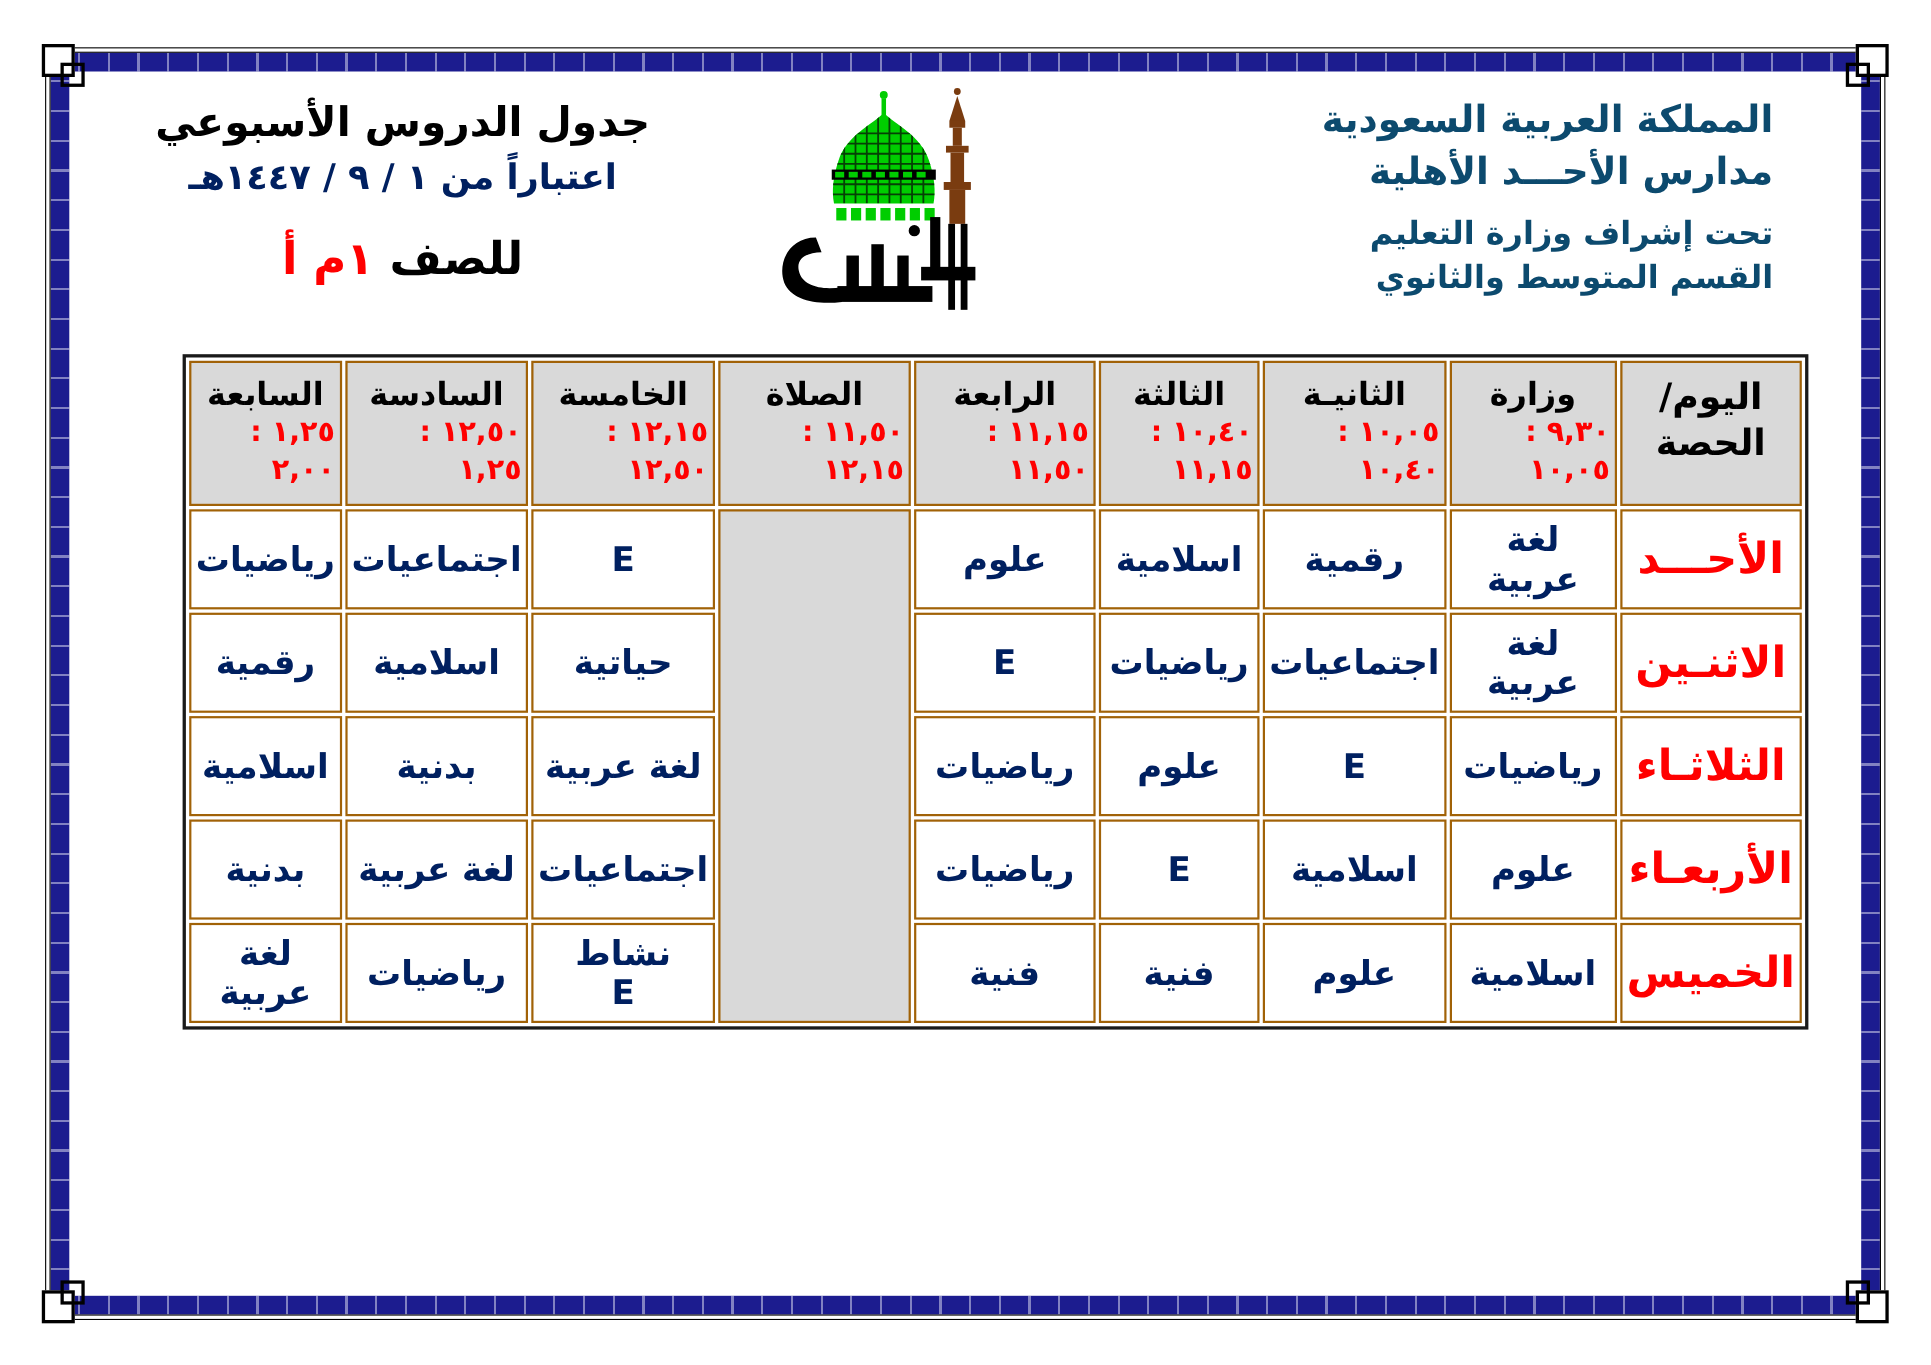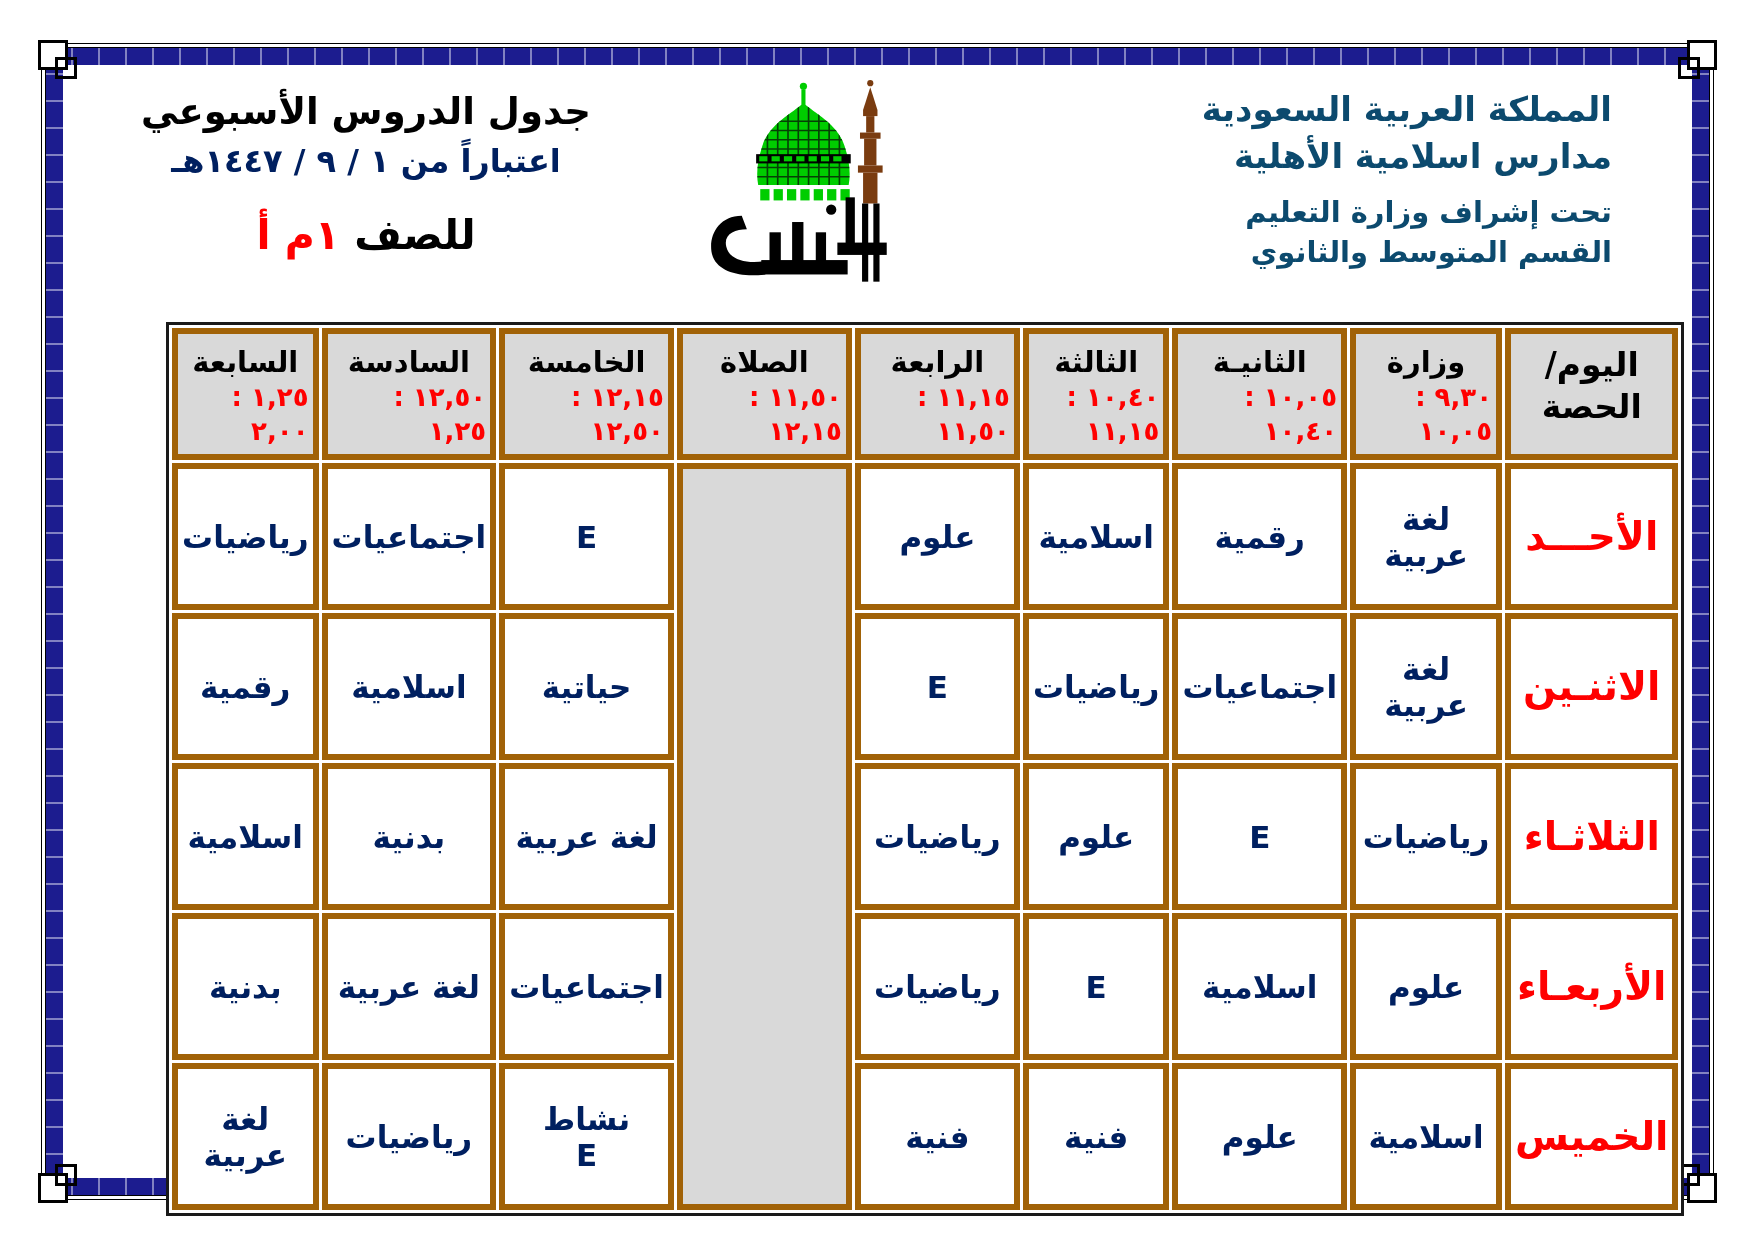--- a/index.html
+++ b/index.html
@@ -35,23 +35,23 @@
   .hdr-left .class-val{color:#ff0000;}
 
   .logo-box{position:absolute;left:695px;top:76px;width:258px;height:218px;}
 
   
   table.timetable{
     position:absolute;left:166px;top:322px;direction:rtl;
     border-collapse:separate;border-spacing:3px;table-layout:fixed;
     border:3px solid #1a1a1a;background:#ffffff;
   }
-  .timetable th,.timetable td{box-sizing:border-box;border:6px solid #a16207;text-align:center;padding:0 4px;}
+  .timetable th,.timetable td{box-sizing:border-box;border:2px solid #a16207;text-align:center;padding:0 4px;}
   .timetable th{background:#d9d9d9;vertical-align:top;height:132px;padding-top:10px;}
-  .timetable td{height:147px;vertical-align:middle;background:#ffffff;}
+  .timetable td{height:91px;vertical-align:middle;background:#ffffff;}
   .p-name{font-size:29px;color:#000;line-height:36px;}
   .p-time{font-size:26px;color:#ff0000;line-height:34px;text-align:right;}
   .corner-h{font-size:33px;color:#000;line-height:42px;padding-top:12px;}
   td.day-cell{color:#ff0000;font-size:39px;}
   td.subj-cell{color:#002060;font-size:31px;white-space:pre-line;}
   td.prayer-cell{background:#d9d9d9;}
 </style>
 </head>
 <body>
 
@@ -73,21 +73,21 @@
     <div class="sq-big"></div>
     <div class="sq-small"></div>
   </div>
 <div class="corner" id="corner-br">
     <div class="sq-big"></div>
     <div class="sq-small"></div>
   </div>
 
 <div class="hdr-right">
   <div class="hdr-big">المملكة العربية السعودية</div>
-  <div class="hdr-big">مدارس اسلامية الأهلية</div>
+  <div class="hdr-big">مدارس الأحـــد الأهلية</div>
   <div class="hdr-small gap">تحت إشراف وزارة التعليم</div>
   <div class="hdr-small">القسم المتوسط والثانوي</div>
 </div>
 
 <div class="hdr-left">
   <div class="doc-title">جدول الدروس الأسبوعي</div>
   <div class="doc-date">اعتباراً من ١ / ٩ / ١٤٤٧هـ</div>
   <div class="class-line">
     <span>للصف</span>
     <span class="class-val">١م أ</span>

